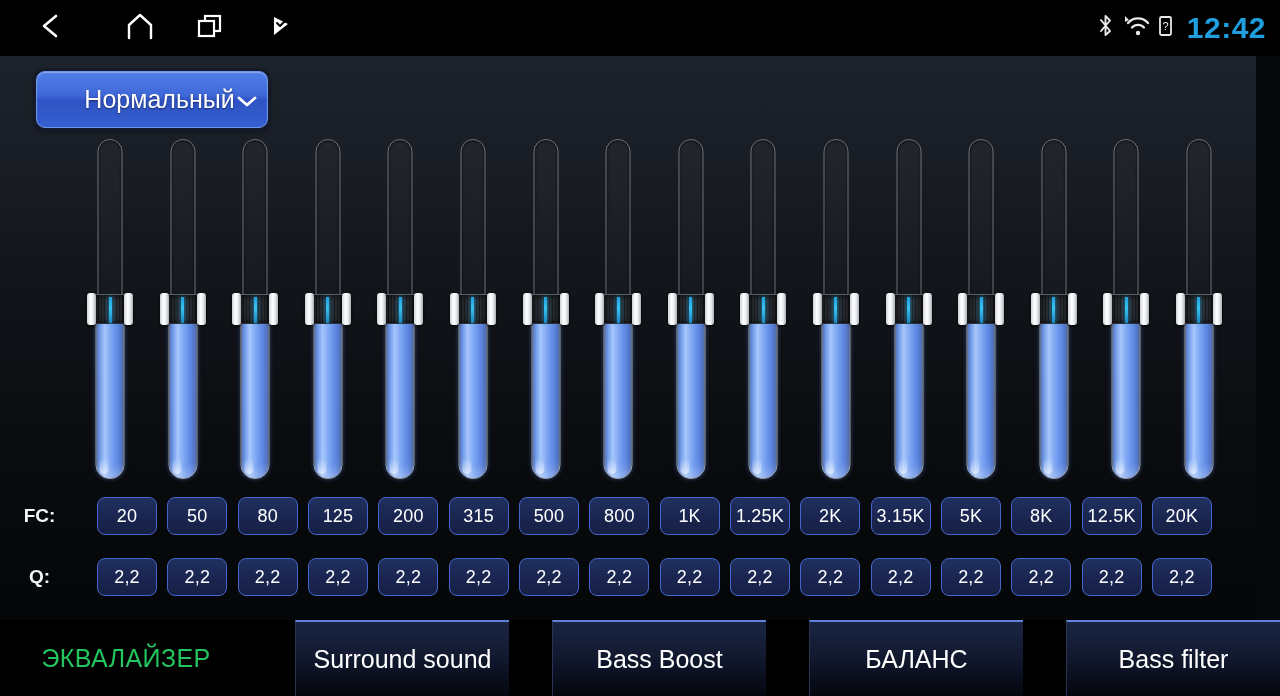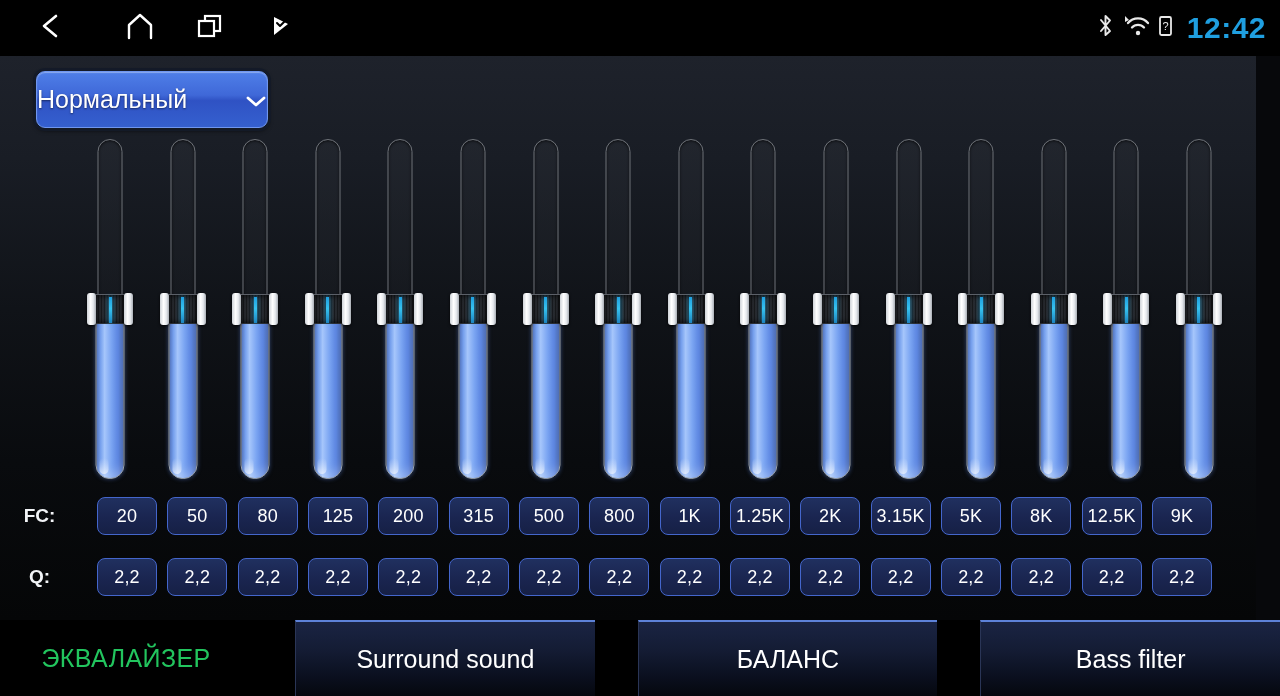--- a/index.html
+++ b/index.html
@@ -66,22 +66,23 @@
     position: absolute;
     left: 36px; top: 71px;
     width: 232px; height: 57px;
     border-radius: 9px;
     background: linear-gradient(to bottom, #4f7fe8 0%, #3f68d8 42%, #2f52c4 52%, #3560cf 100%);
     border: 1px solid #6f96ef;
     box-shadow: 0 0 0 3px rgba(20,26,40,.95), 0 2px 5px rgba(0,0,0,.85),
                 inset 0 1px 1px rgba(255,255,255,.35);
     display: flex;
     align-items: center;
-    justify-content: space-between;
+    justify-content: center;
     gap: 1px;
+    padding-left: 38px;
   }
   #preset-label {
     color: #ffffff;
     font-size: 25px;
     text-shadow: 0 1px 2px rgba(0,0,0,.5);
   }
   #preset-chevron {
     color: #ffffff;
     font-size: 19px;
     line-height: 1;
@@ -509,21 +510,21 @@
           <div class="cell">315</div>
           <div class="cell">500</div>
           <div class="cell">800</div>
           <div class="cell">1K</div>
           <div class="cell">1.25K</div>
           <div class="cell">2K</div>
           <div class="cell">3.15K</div>
           <div class="cell">5K</div>
           <div class="cell">8K</div>
           <div class="cell">12.5K</div>
-          <div class="cell">9K</div>
+          <div class="cell">20K</div>
         </div>
     </div>
 
     <div class="value-row" id="row-q">
       <div class="row-label">Q:</div>
       <div class="row-cells" id="q-cells">
           <div class="cell">2,2</div>
           <div class="cell">2,2</div>
           <div class="cell">2,2</div>
           <div class="cell">2,2</div>
@@ -548,18 +549,19 @@
     <span id="preset-chevron">
       <svg width="22" height="14" viewBox="0 0 22 14">
         <polyline points="3,4 11,11 19,4" fill="none" stroke="#ffffff" stroke-width="2.8" stroke-linecap="round" stroke-linejoin="round"></polyline>
       </svg>
     </span>
   </div>
 
   <div id="tab-bar">
       <div class="tab active">ЭКВАЛАЙЗЕР</div>
       <div class="tab inactive">Surround sound</div>
+      <div class="tab inactive">Bass Boost</div>
       <div class="tab inactive">БАЛАНС</div>
       <div class="tab inactive">Bass filter</div>
     </div>
 
   <div id="watermark">ЮТ</div>
 </div>
 
 </body></html>

